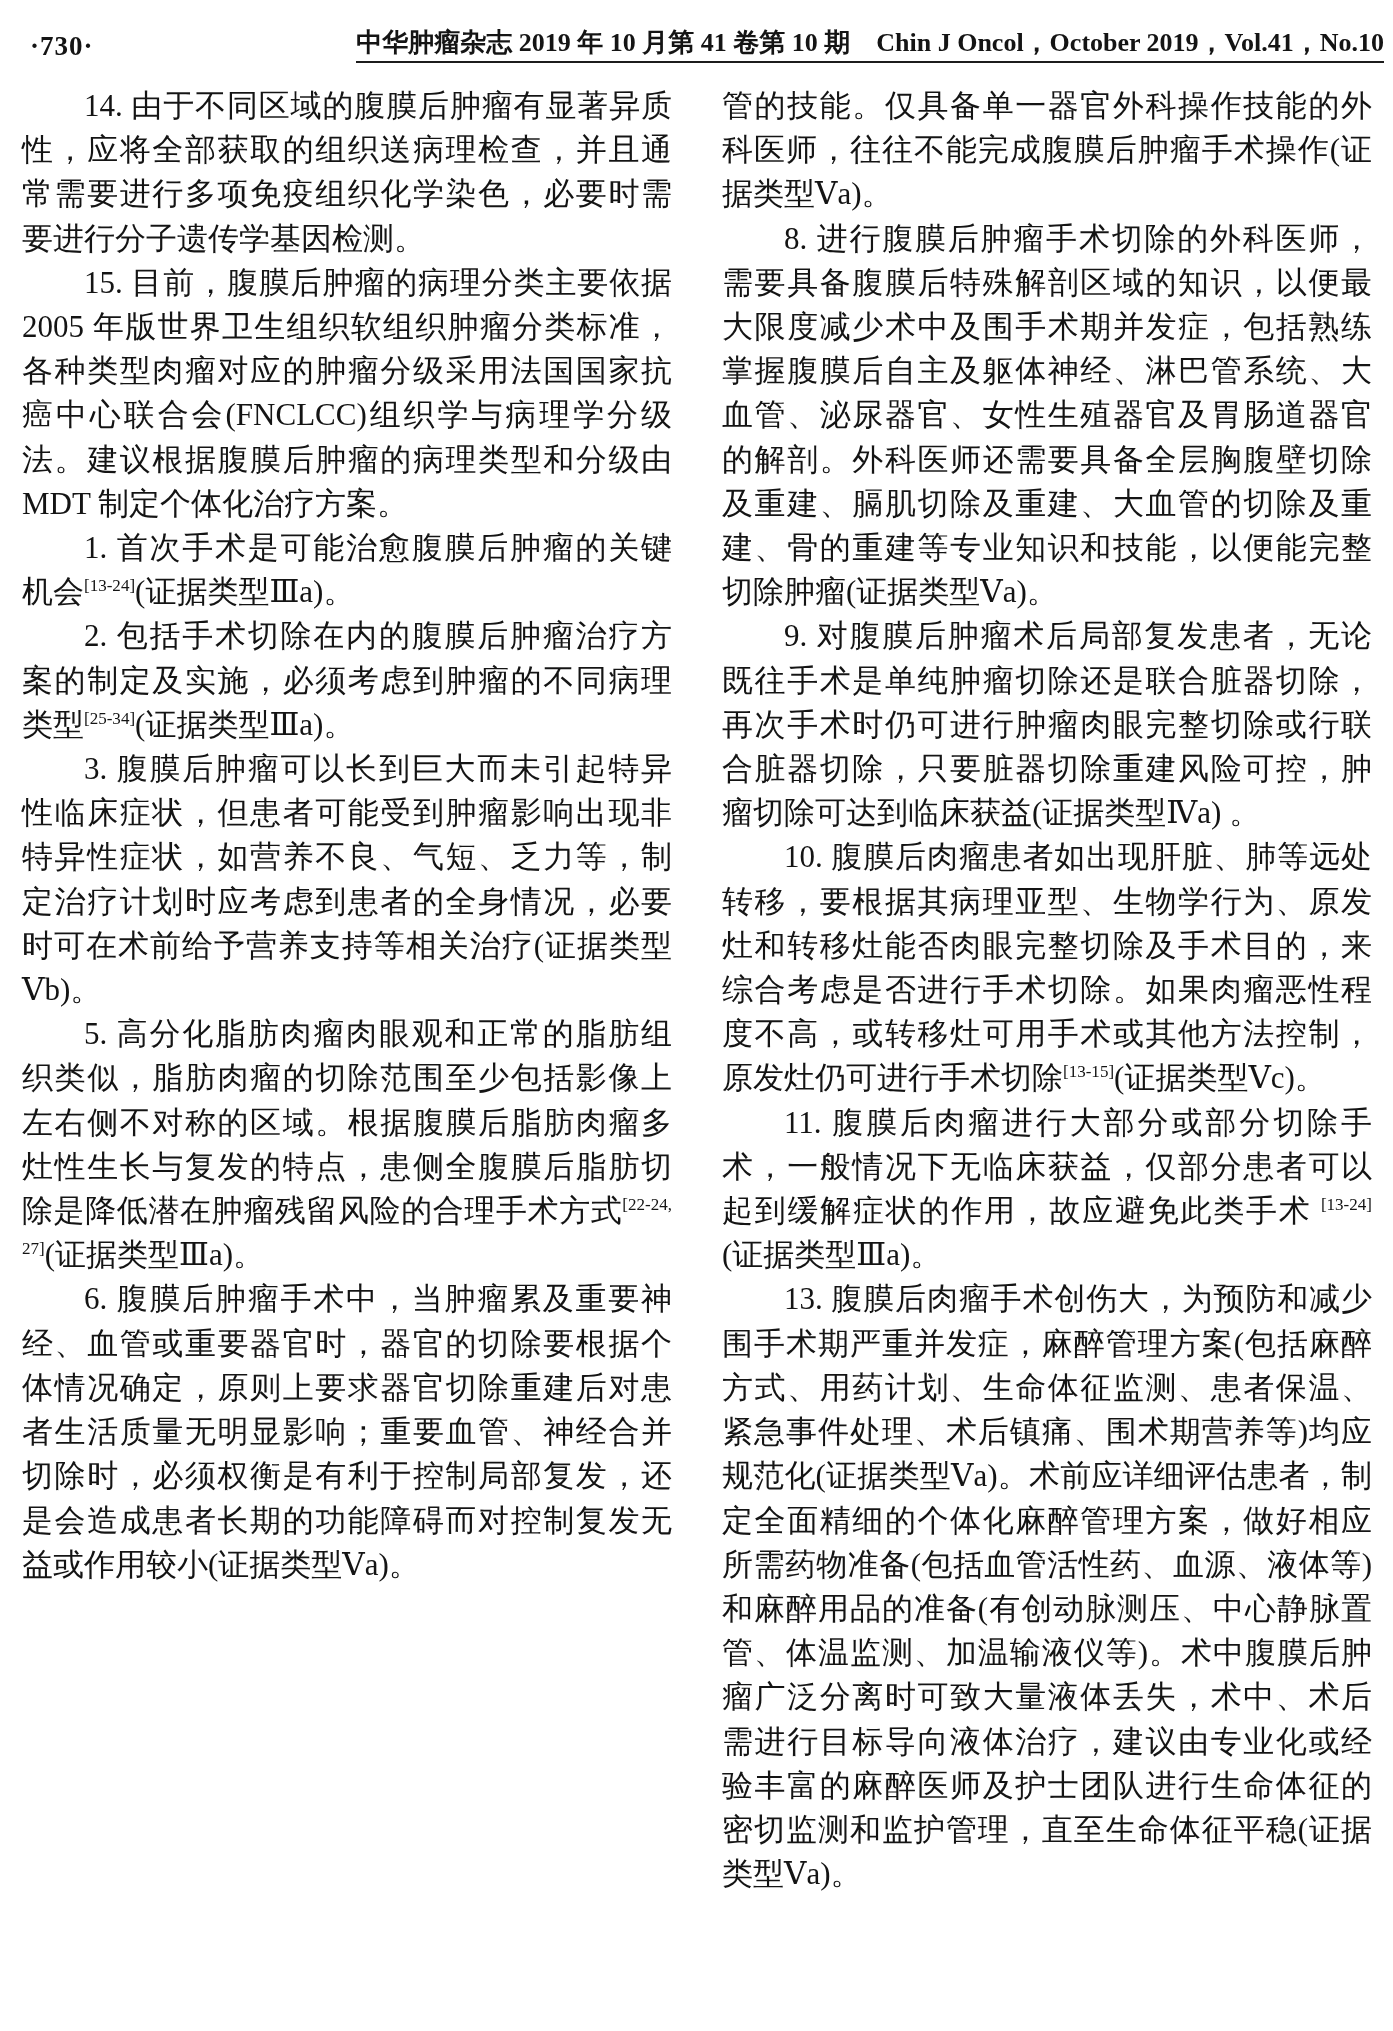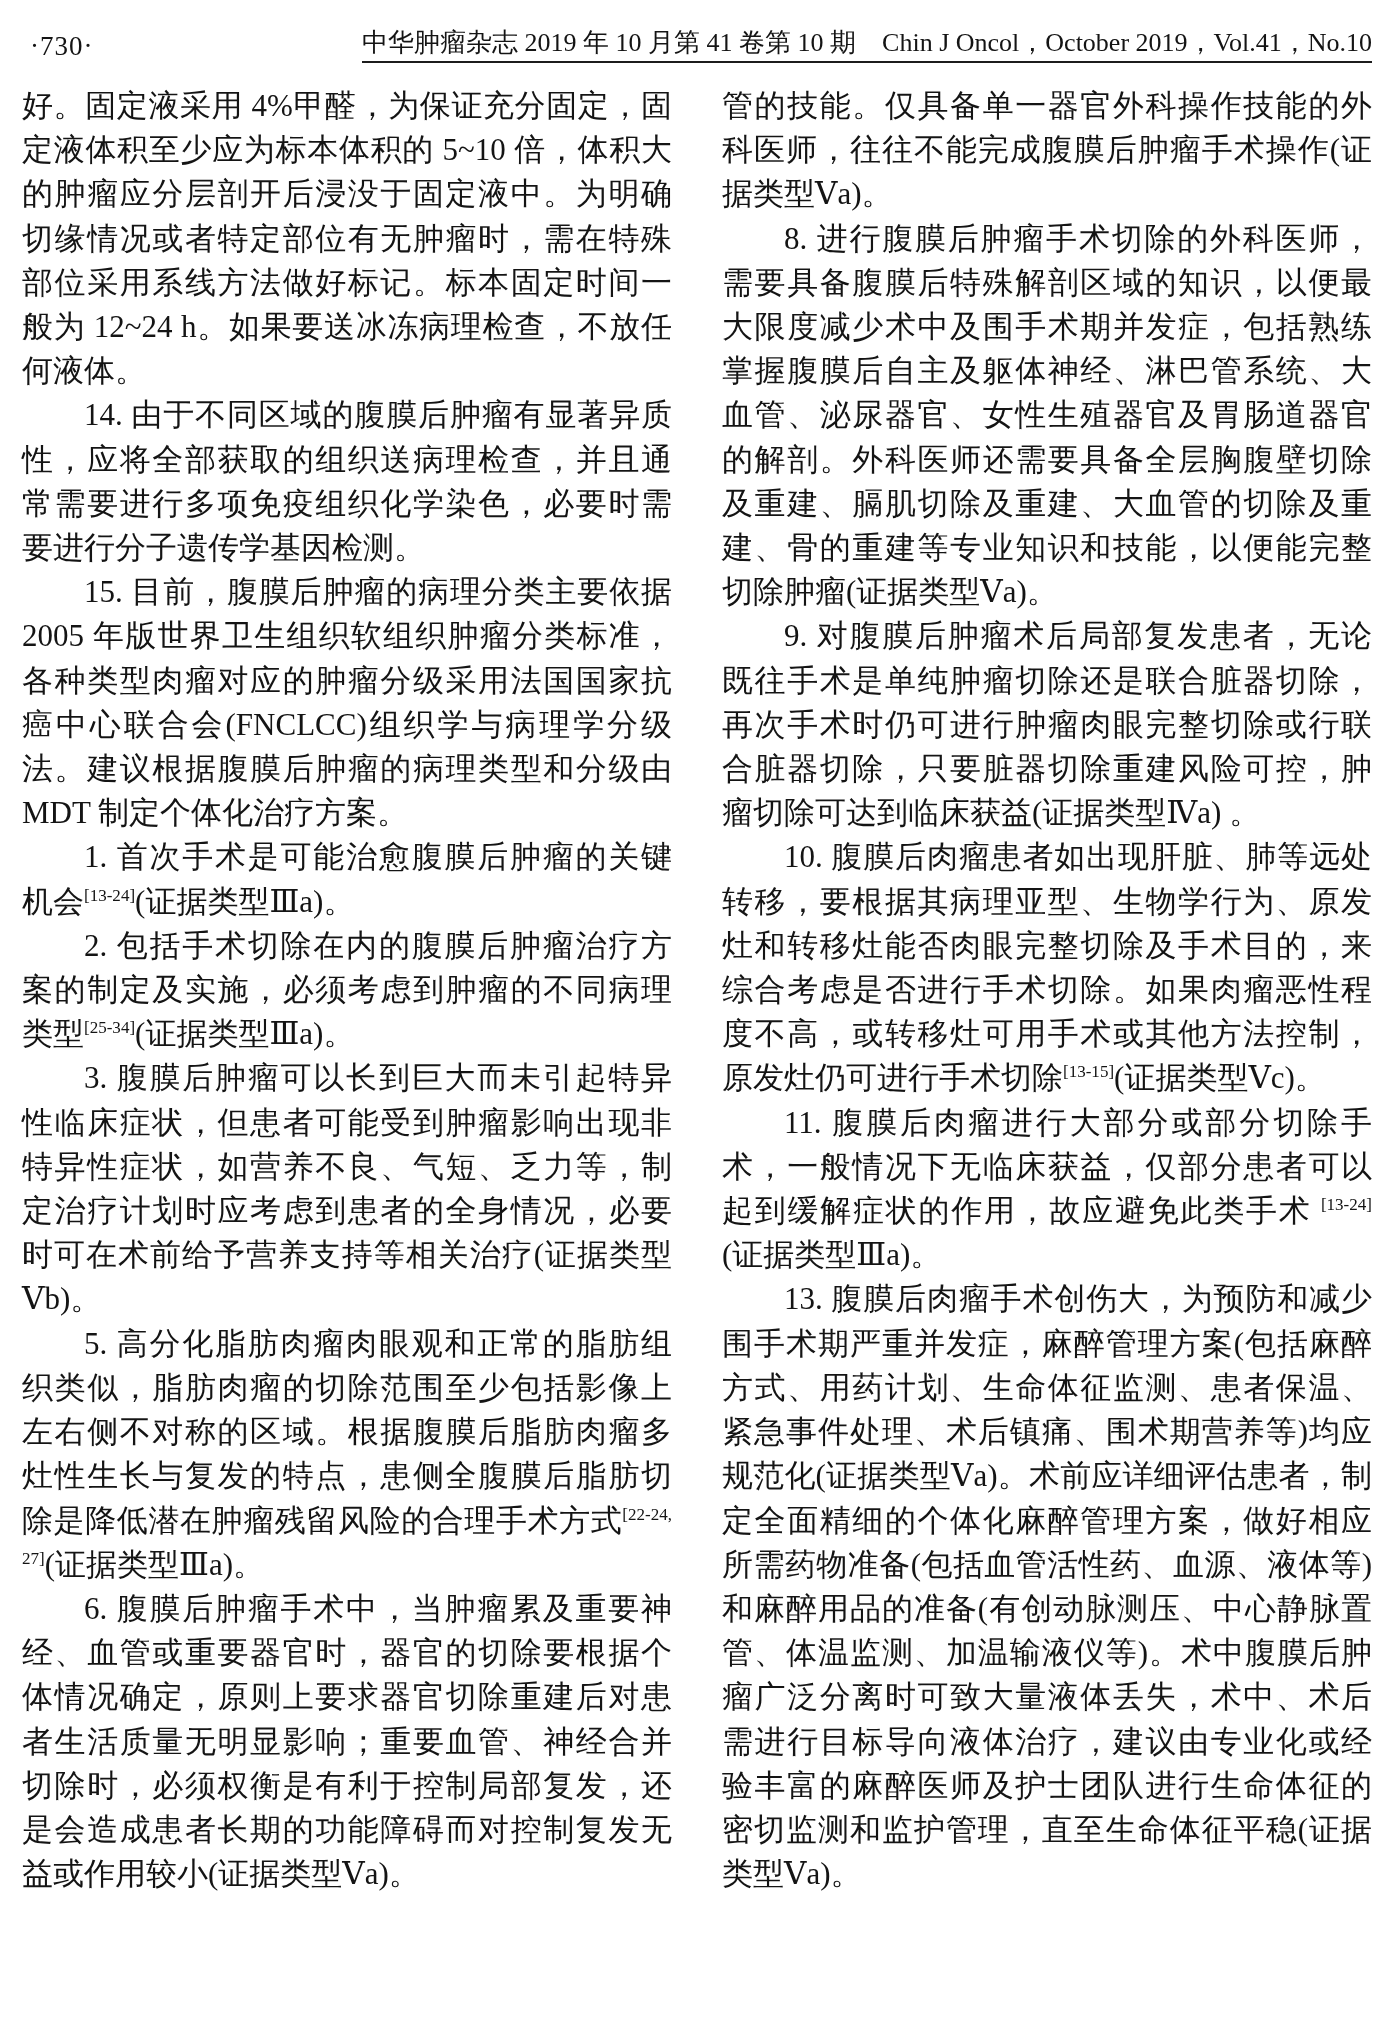--- a/index.html
+++ b/index.html
@@ -12,23 +12,24 @@
     height: 2031px;
     position: relative;
     font-family: "Liberation Serif", "DejaVu Serif", serif;
     color: #141414;
     overflow: hidden;
   }
   .header {
     position: absolute;
     top: 26px;
     left: 30px;
-    right: 21px;
+    right: 9px;
     display: flex;
     align-items: flex-end;
+    font-weight: bold;
   }
   .page-num {
     font-size: 27px;
     line-height: 34px;
     letter-spacing: 1px;
   }
   .journal {
     margin-left: auto;
     font-size: 26px;
     line-height: 34px;
@@ -65,21 +66,20 @@
 </head>
 <body>
 
 <div class="header">
   <span class="page-num">·730·</span>
   <span class="journal">中华肿瘤杂志 2019 年 10 月第 41 卷第 10 期　Chin J Oncol，October 2019，Vol.41，No.10</span>
 </div>
 
 <div class="content">
   <div class="col">
-      <p class="para">好。固定液采用 4%甲醛，为保证充分固定，固定液体积至少应为标本体积的 5~10 倍，体积大的肿瘤应分层剖开后浸没于固定液中。为明确切缘情况或者特定部位有无肿瘤时，需在特殊部位采用系线方法做好标记。标本固定时间一般为 12~24 h。如果要送冰冻病理检查，不放任何液体。</p>
       <p class="para indent">14. 由于不同区域的腹膜后肿瘤有显著异质性，应将全部获取的组织送病理检查，并且通常需要进行多项免疫组织化学染色，必要时需要进行分子遗传学基因检测。</p>
       <p class="para indent">15. 目前，腹膜后肿瘤的病理分类主要依据 2005 年版世界卫生组织软组织肿瘤分类标准，各种类型肉瘤对应的肿瘤分级采用法国国家抗癌中心联合会(FNCLCC)组织学与病理学分级法。建议根据腹膜后肿瘤的病理类型和分级由 MDT 制定个体化治疗方案。</p>
       <p class="para indent">1. 首次手术是可能治愈腹膜后肿瘤的关键机会<sup class="ref">[13-24]</sup>(证据类型Ⅲa)。</p>
       <p class="para indent">2. 包括手术切除在内的腹膜后肿瘤治疗方案的制定及实施，必须考虑到肿瘤的不同病理类型<sup class="ref">[25-34]</sup>(证据类型Ⅲa)。</p>
       <p class="para indent">3. 腹膜后肿瘤可以长到巨大而未引起特异性临床症状，但患者可能受到肿瘤影响出现非特异性症状，如营养不良、气短、乏力等，制定治疗计划时应考虑到患者的全身情况，必要时可在术前给予营养支持等相关治疗(证据类型Ⅴb)。</p>
       <p class="para indent">5. 高分化脂肪肉瘤肉眼观和正常的脂肪组织类似，脂肪肉瘤的切除范围至少包括影像上左右侧不对称的区域。根据腹膜后脂肪肉瘤多灶性生长与复发的特点，患侧全腹膜后脂肪切除是降低潜在肿瘤残留风险的合理手术方式<sup class="ref">[22-24, 27]</sup>(证据类型Ⅲa)。</p>
       <p class="para indent">6. 腹膜后肿瘤手术中，当肿瘤累及重要神经、血管或重要器官时，器官的切除要根据个体情况确定，原则上要求器官切除重建后对患者生活质量无明显影响；重要血管、神经合并切除时，必须权衡是有利于控制局部复发，还是会造成患者长期的功能障碍而对控制复发无益或作用较小(证据类型Ⅴa)。</p>
     </div>
   <div class="col">
       <p class="para">管的技能。仅具备单一器官外科操作技能的外科医师，往往不能完成腹膜后肿瘤手术操作(证据类型Ⅴa)。</p>

